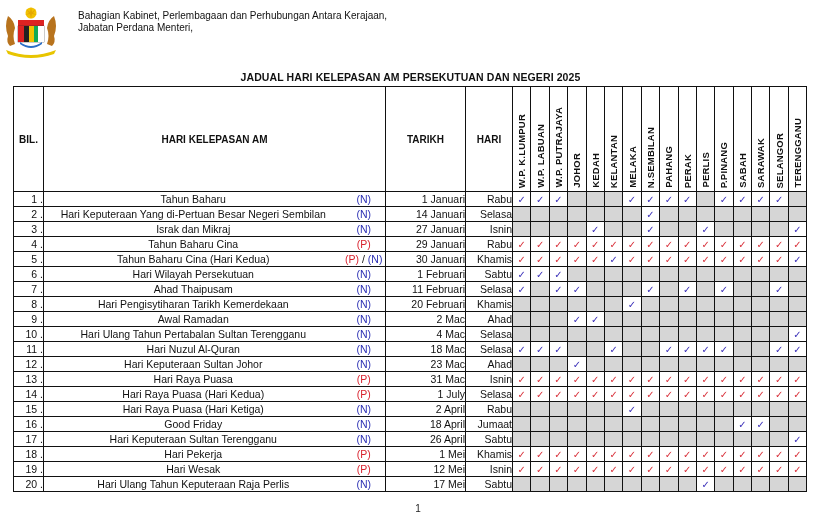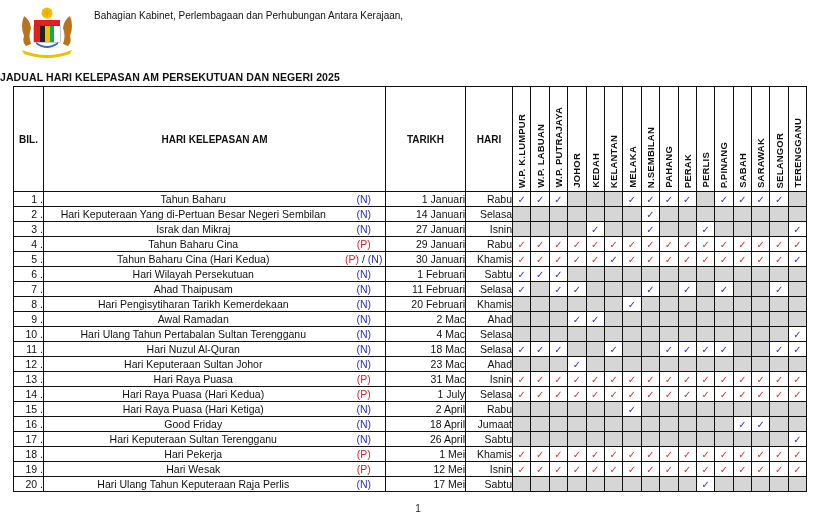--- a/index.html
+++ b/index.html
@@ -1,24 +1,24 @@
 <!DOCTYPE html>
 <html><head>
 <meta charset="utf-8">
 <style>
   * { box-sizing: border-box; margin: 0; padding: 0; }
   html, body { width: 821px; height: 524px; background: #ffffff; overflow: hidden; }
   body { position: relative; font-family: "Liberation Sans", sans-serif; color: #111; }
 
-  .letterhead { position: absolute; left: 16px; top: 6px; width: 500px; height: 52px; }
+  .letterhead { position: absolute; left: 0; top: 6px; width: 500px; height: 52px; }
   .crest { position: absolute; left: 0; top: 0; width: 62px; height: 52px; }
   .org { position: absolute; left: 78px; top: 4px; font-size: 10px; line-height: 11.5px; color: #111; }
   .org div { white-space: nowrap; }
 
-  .title { position: absolute; left: 0; width: 821px; top: 71px; text-align: left; font-size: 10.5px; font-weight: bold; letter-spacing: 0.1px; }
+  .title { position: absolute; left: 0; width: 821px; top: 71px; text-align: center; font-size: 10.5px; font-weight: bold; letter-spacing: 0.1px; }
   .title span { position: relative; left: 0; }
 
   table.holidays { position: absolute; left: 13px; top: 86px; border-collapse: collapse; table-layout: fixed; font-size: 10.5px; }
   table.holidays td, table.holidays th { border: 1px solid #111; padding: 0; height: 15px; line-height: 13px; overflow: hidden; white-space: nowrap; }
   table.holidays th { font-weight: bold; font-size: 10px; height: 105px; }
   th.vert { vertical-align: bottom; padding-bottom: 3px; }
   th.vert .vtext { display: inline-block; writing-mode: vertical-rl; transform: rotate(180deg); font-size: 9.5px; line-height: 17px; letter-spacing: 0.2px; }
   td.bil { text-align: right; padding-right: 4px; }
   td.name { text-align: center; padding-left: 3px; border-right: none !important; }
   td.mark { text-align: center; border-left: none !important; }
@@ -45,20 +45,21 @@
     <rect x="18" y="20" width="6" height="16" fill="#d22"></rect>
     <rect x="24" y="20" width="5" height="16" fill="#222"></rect>
     <rect x="29" y="20" width="5" height="16" fill="#f2c200"></rect>
     <rect x="34" y="20" width="4" height="16" fill="#1a5"></rect>
     <rect x="38" y="20" width="6" height="16" fill="#fff"></rect>
     <path d="M20 36 Q31 44 42 36 L42 38 Q31 46 20 38 Z" fill="#2a6fc7"></path>
     <path d="M6 44 Q31 54 56 44 L54 48 Q31 56 8 48 Z" fill="#e8c500"></path>
   </svg>
   <div class="org">
     <div>Bahagian Kabinet, Perlembagaan dan Perhubungan Antara Kerajaan,</div>
+    <div>Jabatan Perdana Menteri,</div>
   </div>
 </div>
 
 <div class="title"><span>JADUAL HARI KELEPASAN AM PERSEKUTUAN DAN NEGERI 2025</span></div>
 
 <table class="holidays">
   <colgroup>
     <col style="width:30px">
       <col style="width:299px">
       <col style="width:43px">

